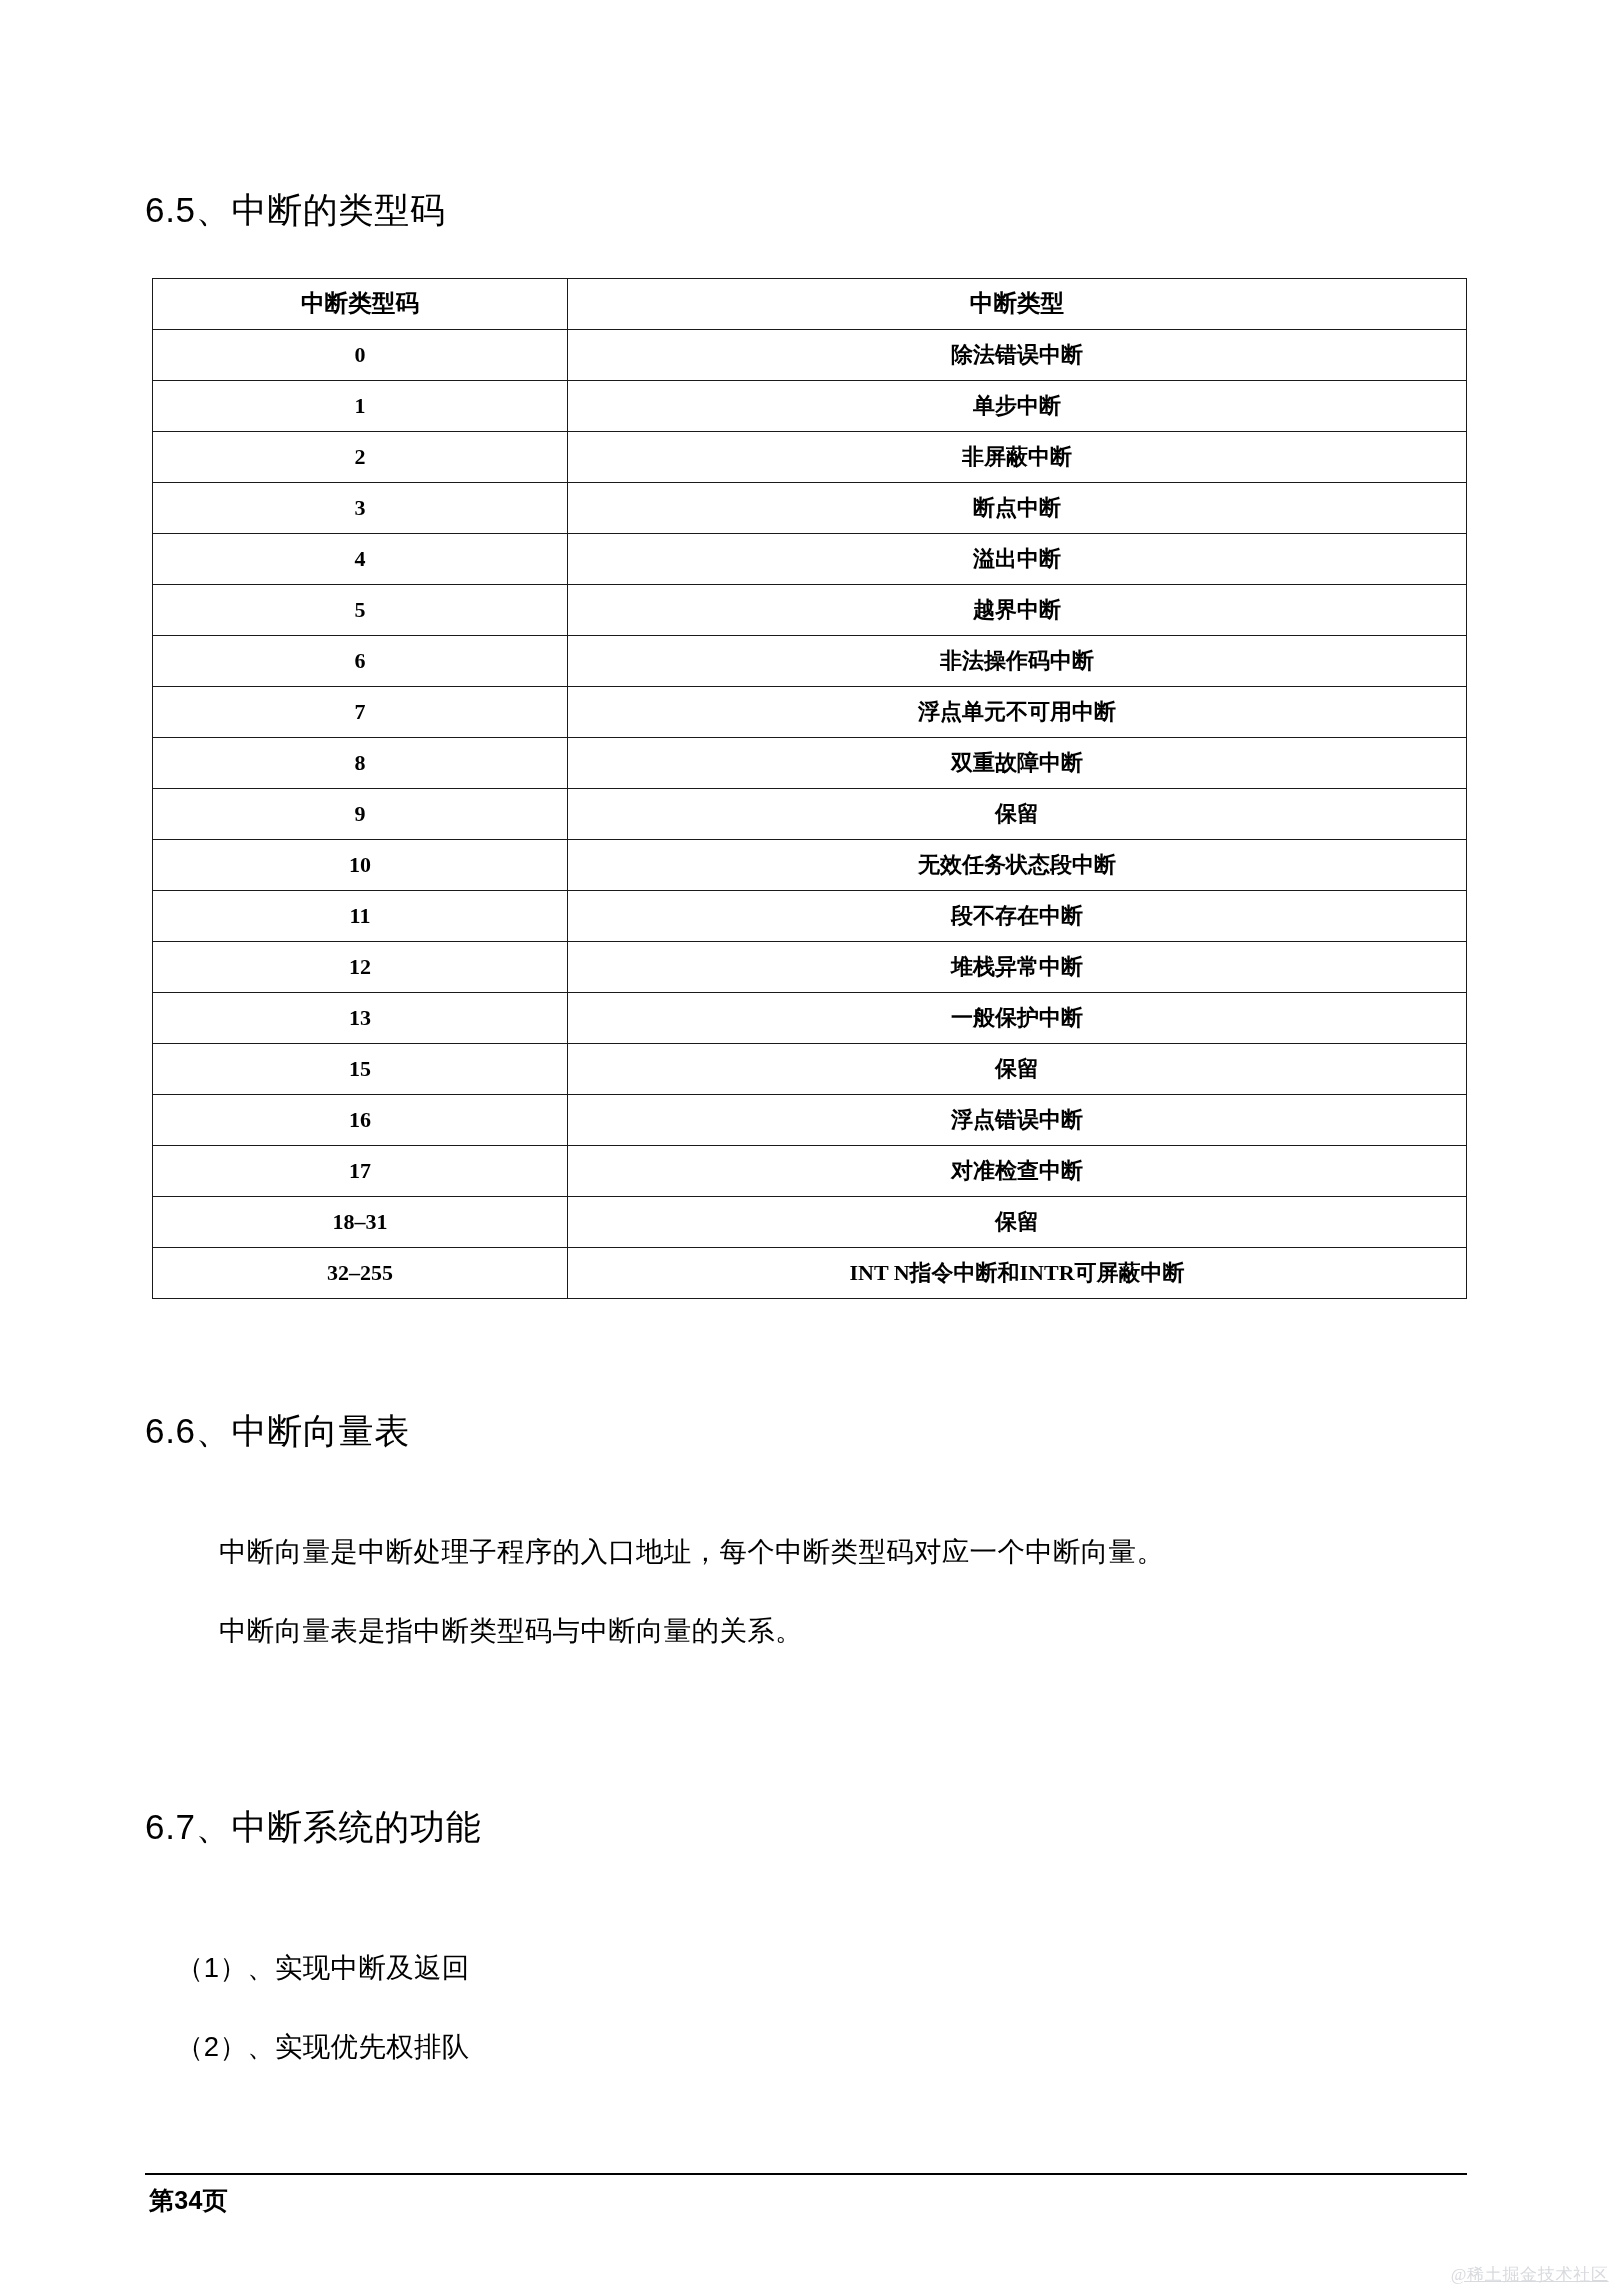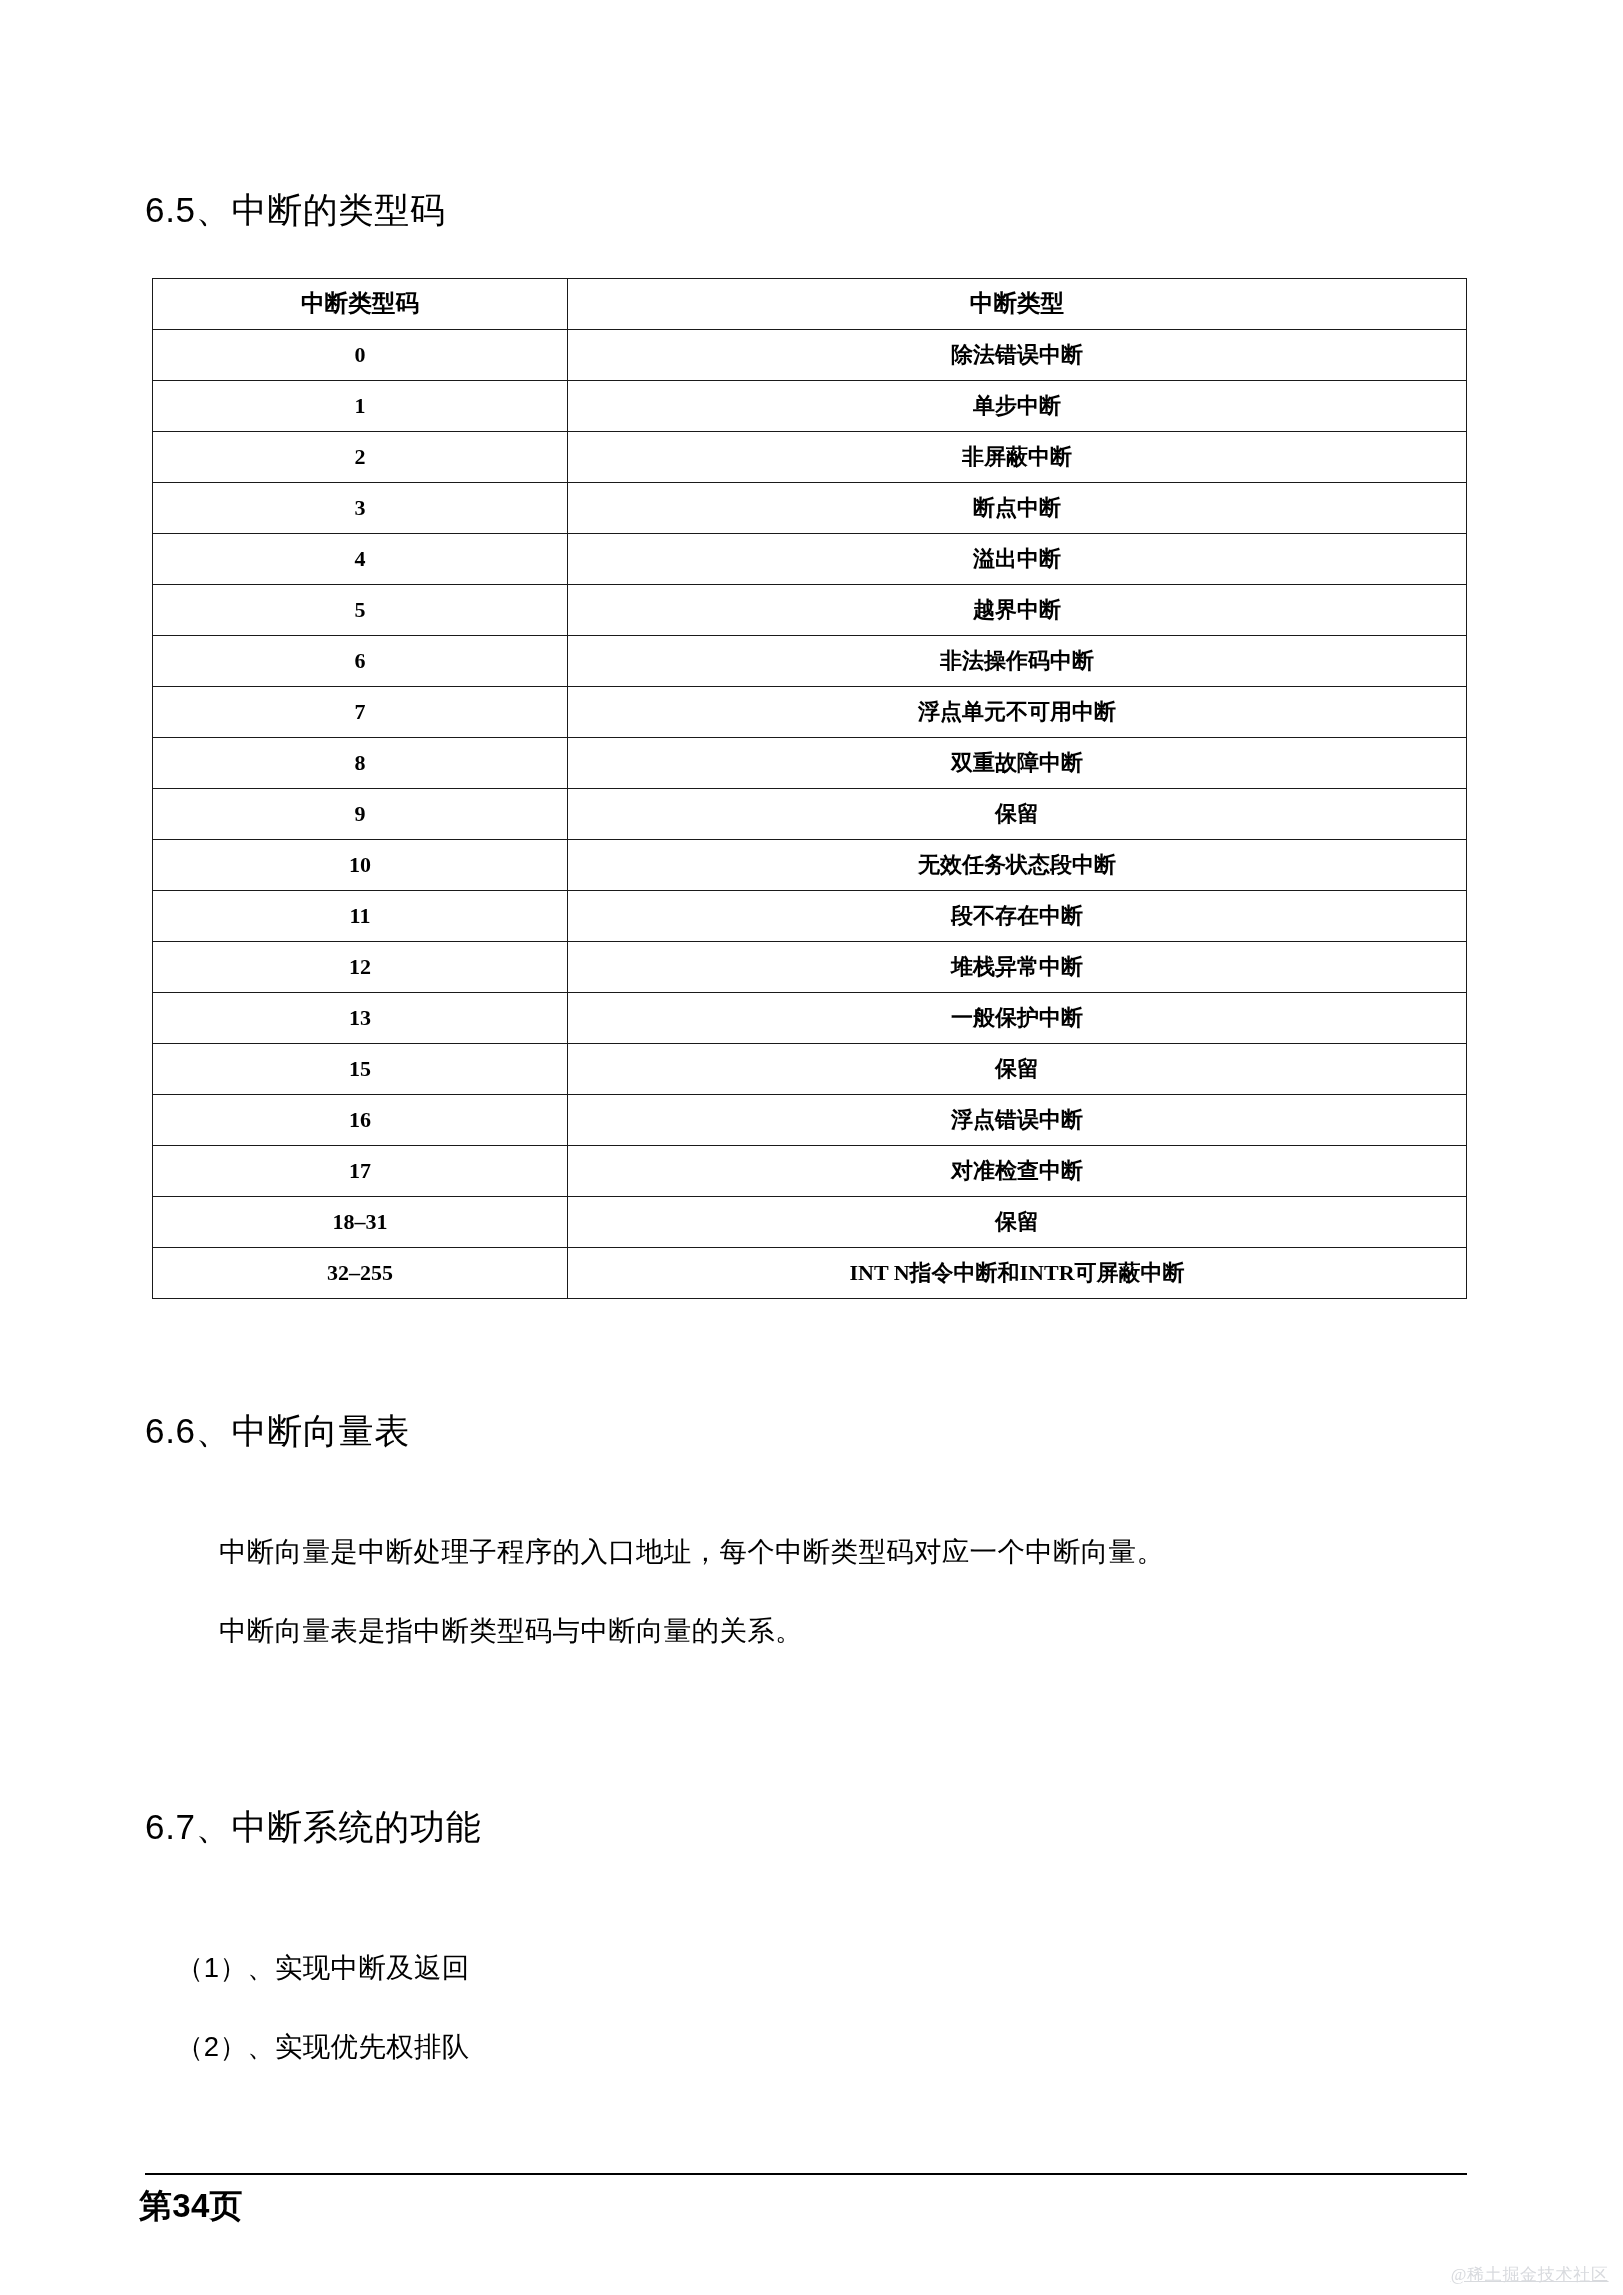--- a/index.html
+++ b/index.html
@@ -89,23 +89,23 @@
   .footer-rule {
     position: absolute;
     left: 145px;
     top: 2173px;
     width: 1322px;
     height: 2px;
     background: #000000;
   }
   .footer-page {
     position: absolute;
-    left: 139px;
+    left: 149px;
     top: 2184px;
-    font-size: 33px;
+    font-size: 25px;
     font-weight: bold;
     letter-spacing: 0.3px;
     white-space: nowrap;
   }
 
   
   .watermark {
     position: absolute;
     right: 14.4px;
     bottom: 9.2px;

